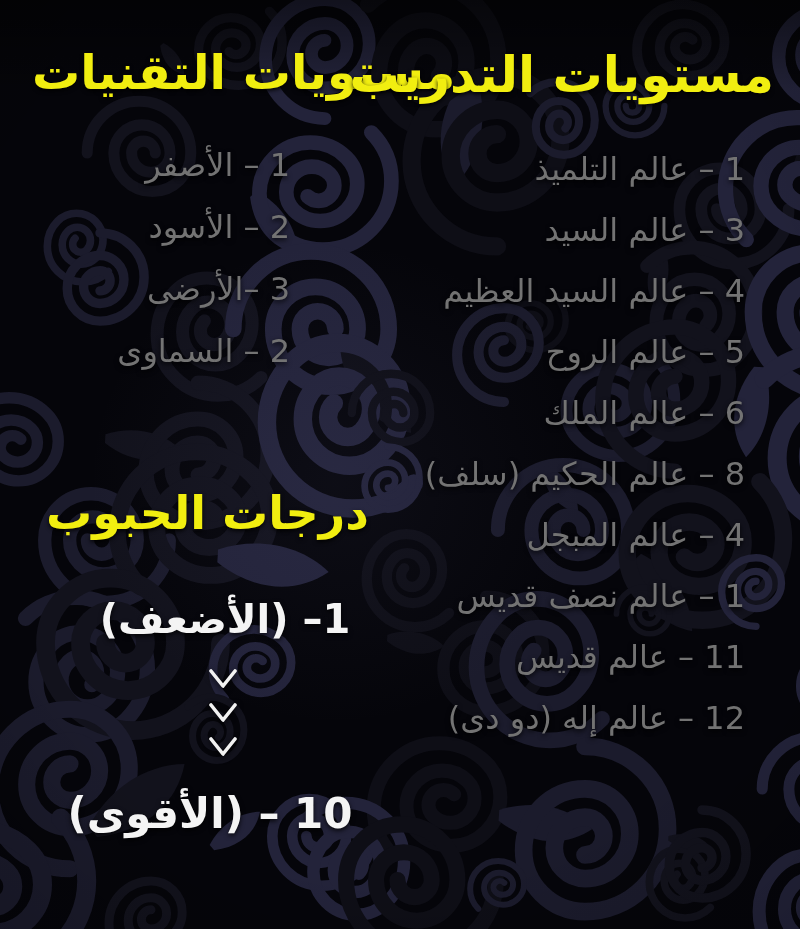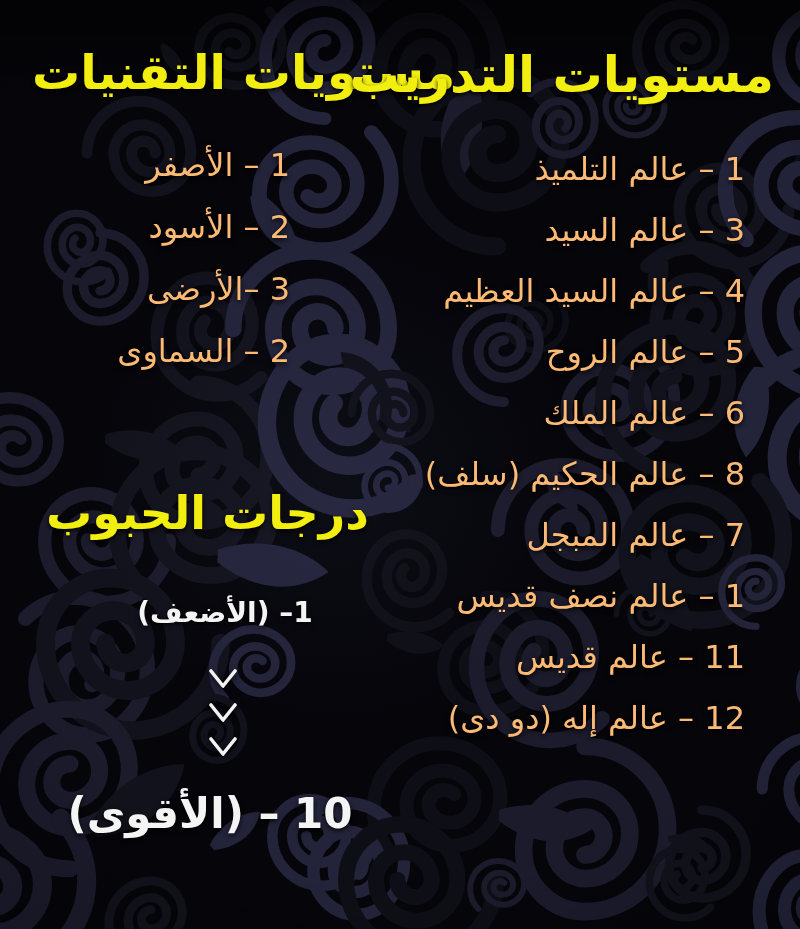--- a/index.html
+++ b/index.html
@@ -30,34 +30,34 @@
     text-shadow:0 2px 4px rgba(0,0,0,0.9);
     white-space:nowrap;
     letter-spacing:1px;
   }
   .title-training { top:46px; right:26px; font-size:50px; }
   .title-techniques { top:44px; left:32px; font-size:48px; }
   .title-pills { top:486px; left:46px; font-size:46px; }
 
   ul.level-list { list-style:none; text-align:right; }
   ul.level-list li {
-    color:#fdba74;
+    color:#737373;
     white-space:nowrap;
     text-shadow:0 2px 5px rgba(0,0,0,0.85);
   }
   .training-list { top:139px; right:55px; width:440px; }
   .training-list li { font-size:32px; line-height:61px; }
   .techniques-list { top:134px; right:510px; width:260px; }
   .techniques-list li { font-size:32px; line-height:62px; }
 
   .pill-line {
     color:#f4f4f4; font-weight:700; text-align:center; white-space:nowrap;
     text-shadow:0 2px 5px rgba(0,0,0,0.85);
   }
-  .pill-weakest  { top:596px; left:58px;  width:334px; font-size:28px; }
+  .pill-weakest  { top:596px; left:58px;  width:334px; font-size:40px; }
   .pill-strongest{ top:789px; left:40px;  width:340px; font-size:42px; }
 
   .chevrons { top:668px; left:208px; display:flex; flex-direction:column; gap:13px; }
   .chevrons svg { display:block; filter:drop-shadow(0 2px 3px rgba(0,0,0,0.8)); }
 </style>
 </head>
 <body>
 
 <div class="canvas">
 
@@ -168,21 +168,21 @@
 
   <h1 class="layer title title-training">مستويات التدريب</h1>
 
   <ul class="layer level-list training-list">
     <li>1 – عالم التلميذ</li>
     <li>3 – عالم السيد</li>
     <li>4 – عالم السيد العظيم</li>
     <li>5 – عالم الروح</li>
     <li>6 – عالم الملك</li>
     <li>8 – عالم الحكيم (سلف)</li>
-    <li>7 – عالم المبجل</li>
+    <li>4 – عالم المبجل</li>
     <li>1 – عالم نصف قديس</li>
     <li>11 – عالم قديس</li>
     <li>12 – عالم إله (دو دى)</li>
   </ul>
 
   <ul class="layer level-list techniques-list">
     <li>1 – الأصفر</li>
     <li>2 – الأسود</li>
     <li>3 –الأرضى</li>
     <li>2 – السماوى</li>

